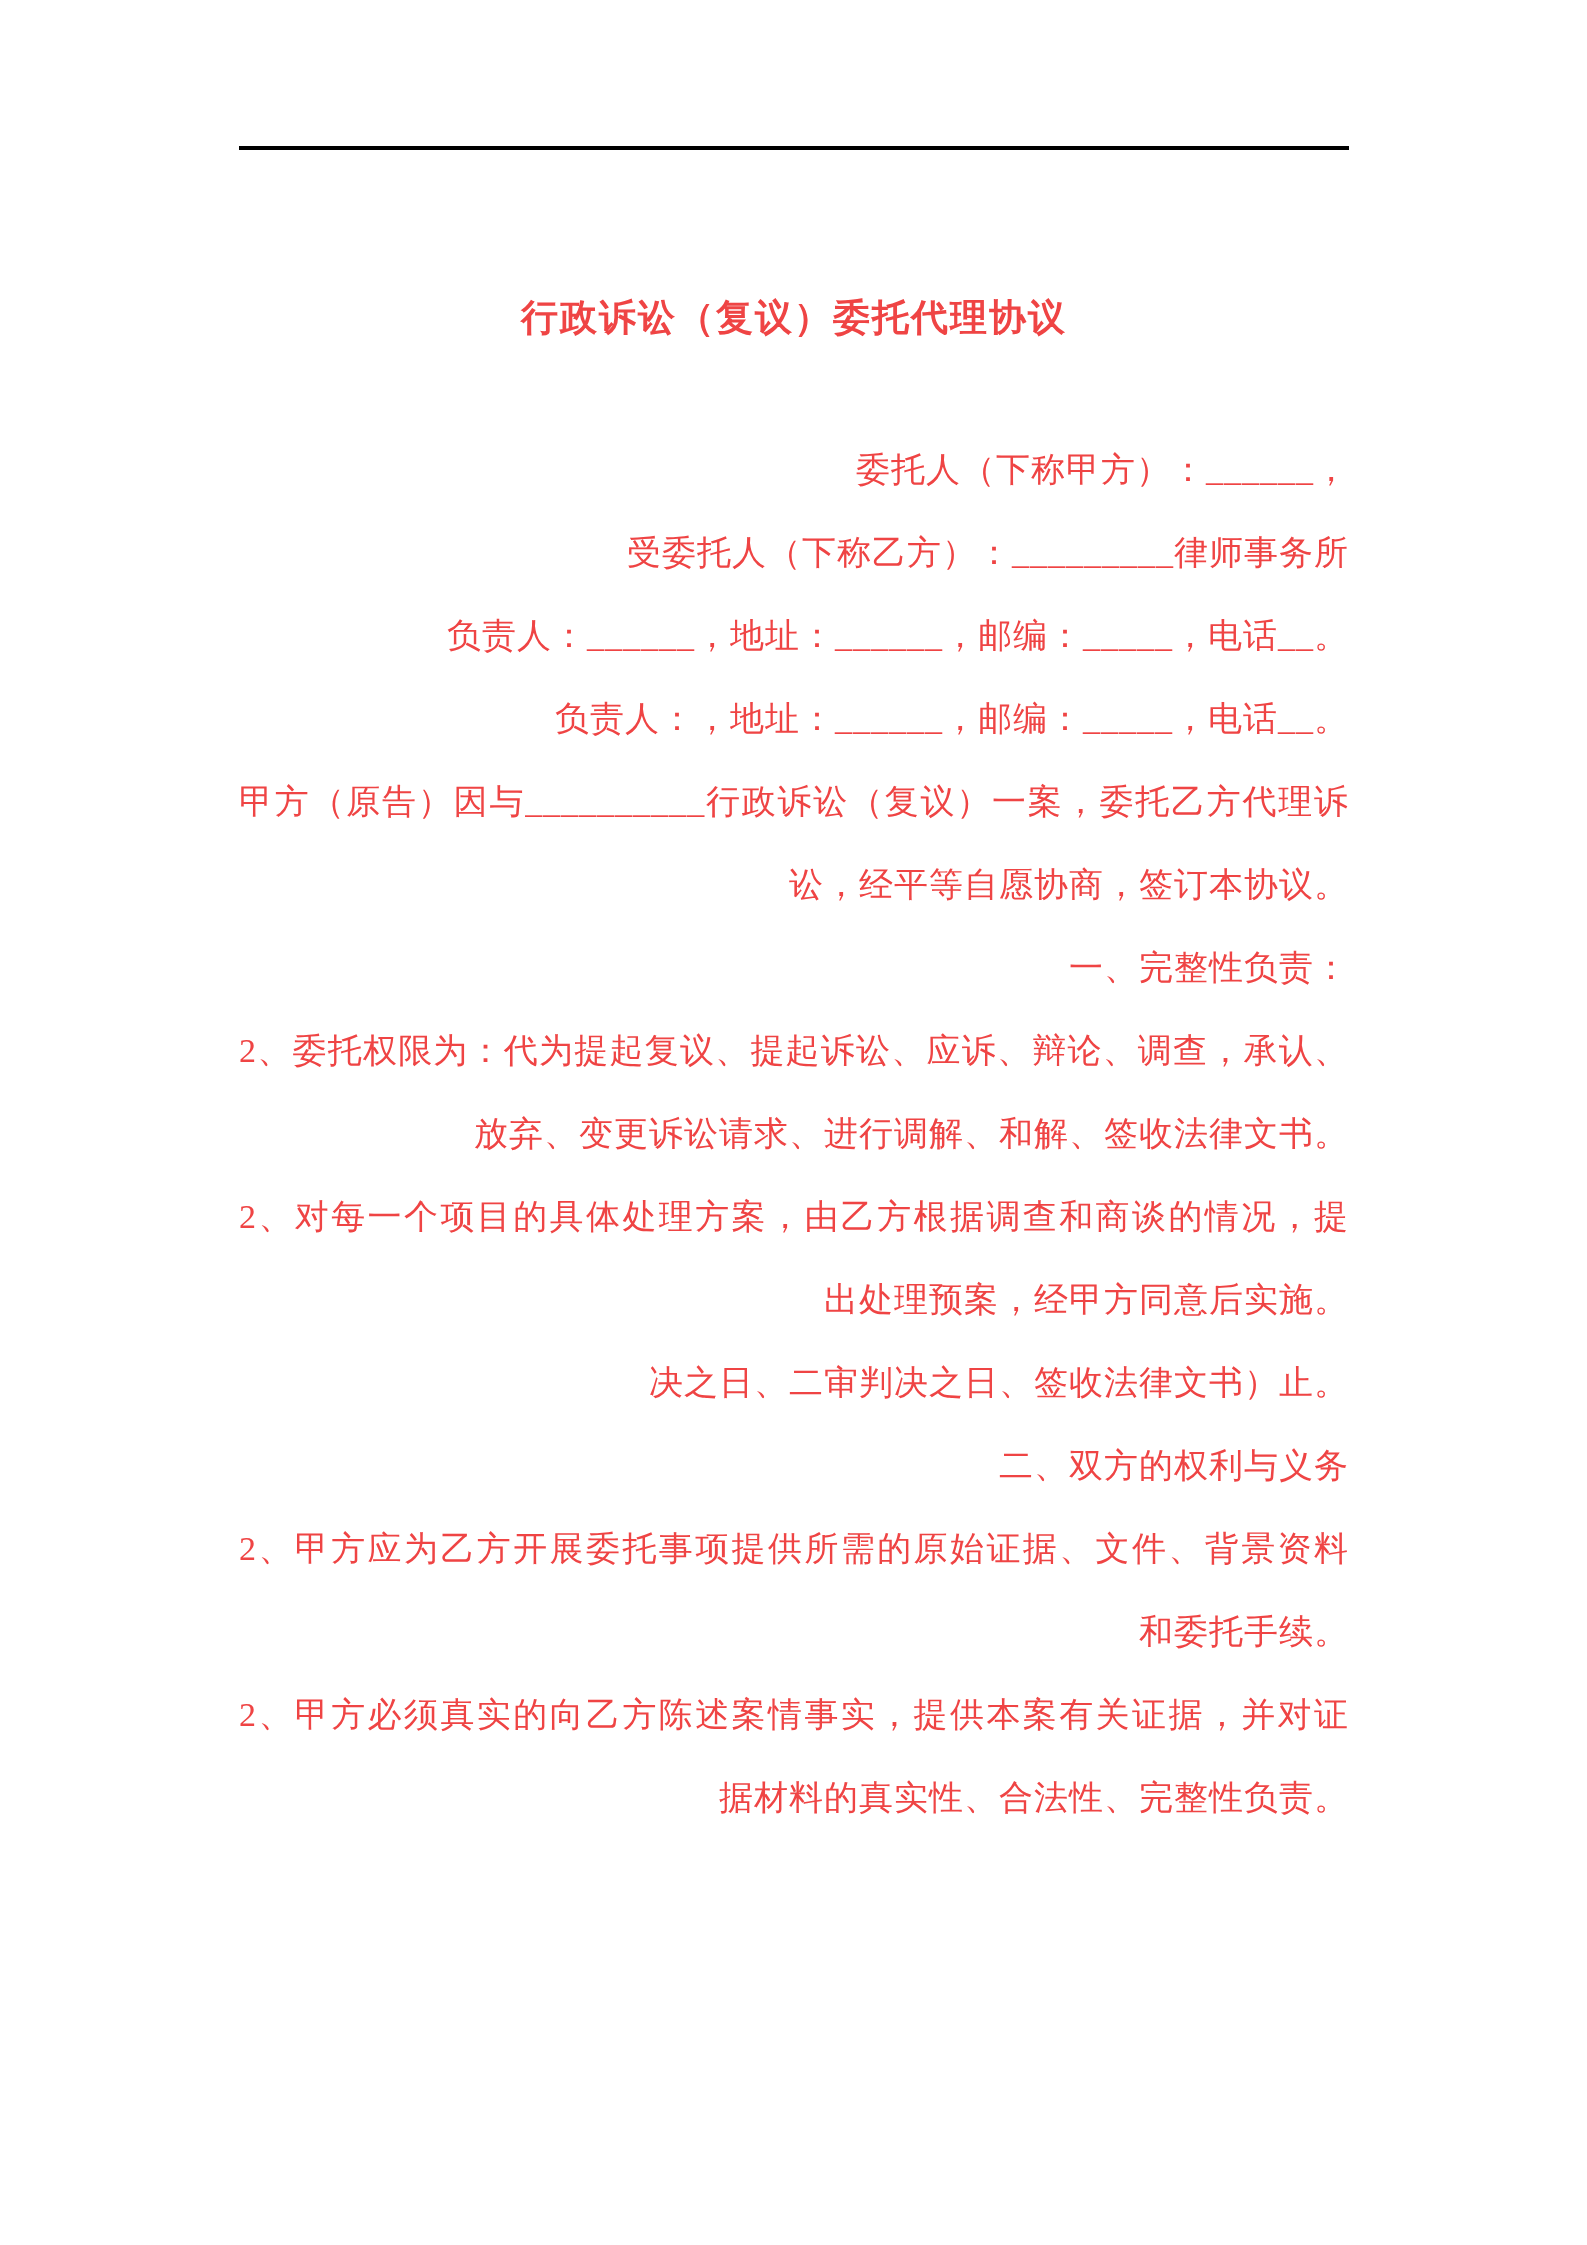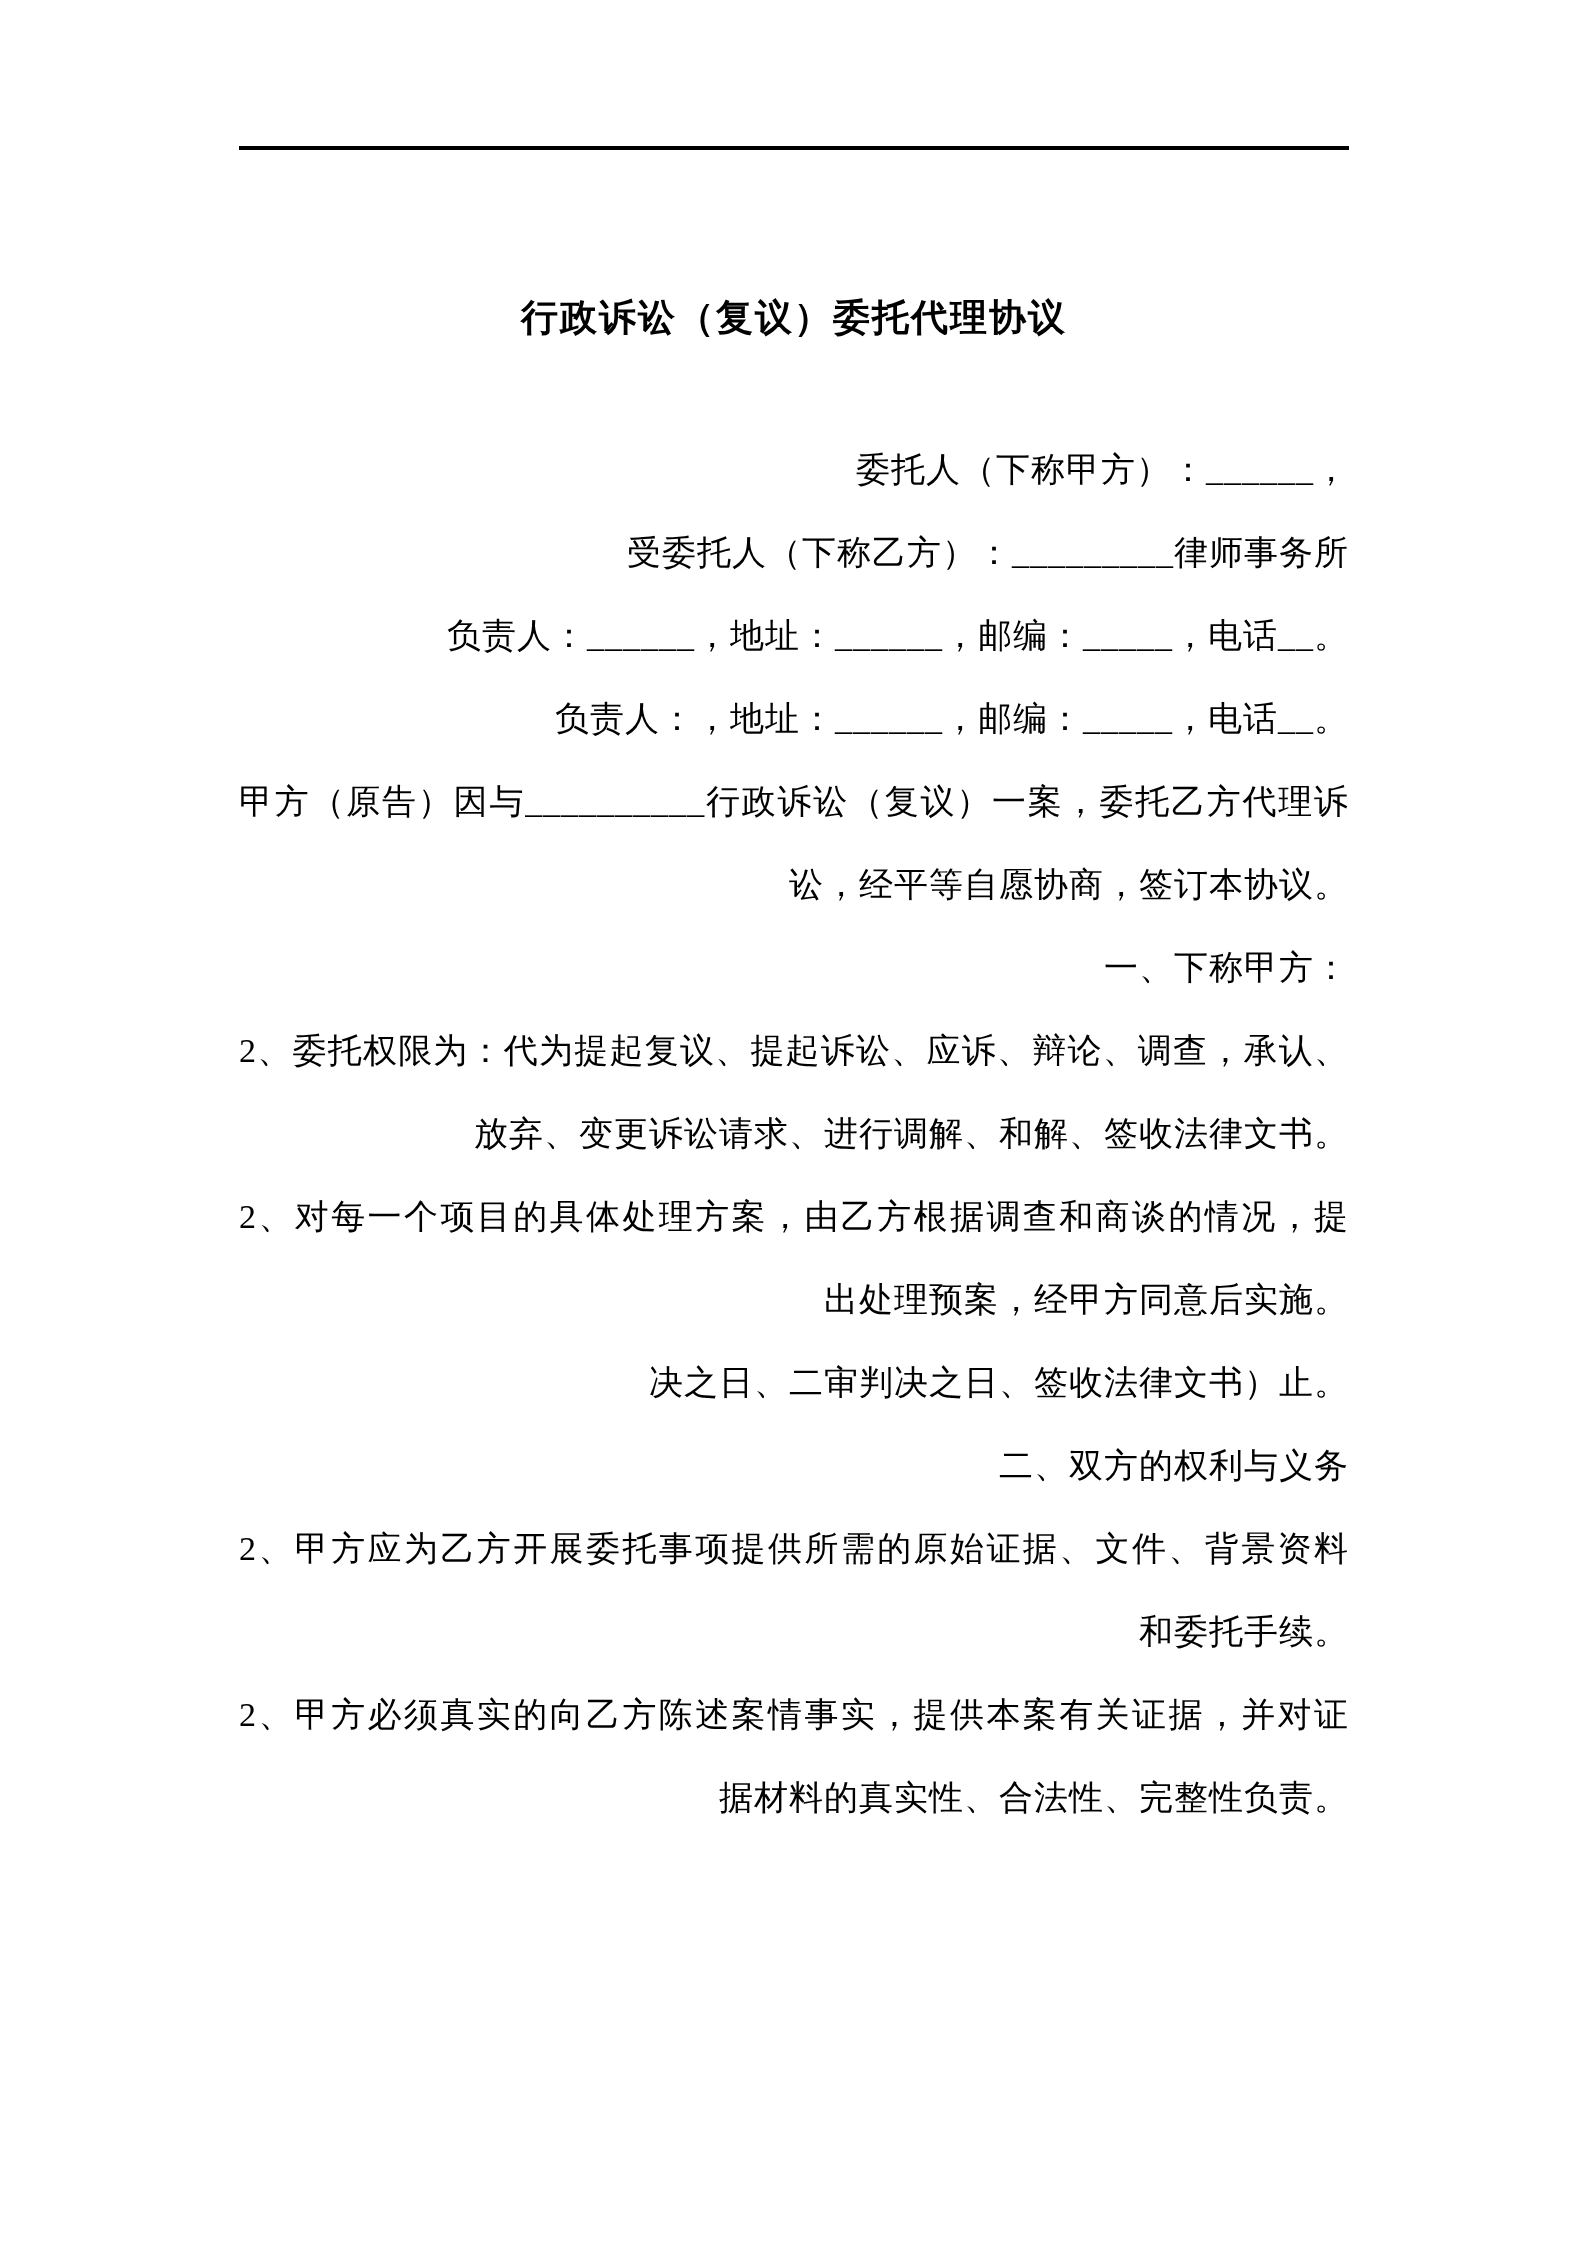--- a/index.html
+++ b/index.html
@@ -5,21 +5,21 @@
   html, body {
     margin: 0;
     padding: 0;
     background: #ffffff;
   }
   .page {
     position: relative;
     width: 1587px;
     height: 2245px;
     background: #ffffff;
-    color: #000000;
+    color: #ef4444;
     font-family: "Liberation Serif", "DejaVu Serif", serif;
     overflow: hidden;
   }
   .header-rule {
     position: absolute;
     left: 239px;
     top: 146px;
     width: 1110px;
     height: 4px;
     background: #000000;
@@ -63,21 +63,21 @@
 
   <h1 class="doc-title">行政诉讼（复议）委托代理协议</h1>
 
   <div class="doc-body">
     <div class="line">委托人（下称甲方）：______，</div>
     <div class="line">受委托人（下称乙方）：_________律师事务所</div>
     <div class="line">负责人：______，地址：______，邮编：_____，电话__。</div>
     <div class="line">负责人：，地址：______，邮编：_____，电话__。</div>
     <div class="line fill">甲方（原告）因与__________行政诉讼（复议）一案，委托乙方代理诉</div>
     <div class="line">讼，经平等自愿协商，签订本协议。</div>
-    <div class="line">一、下称甲方：</div>
+    <div class="line">一、完整性负责：</div>
     <div class="line fill">2、委托权限为：代为提起复议、提起诉讼、应诉、辩论、调查，承认、</div>
     <div class="line">放弃、变更诉讼请求、进行调解、和解、签收法律文书。</div>
     <div class="line fill">2、对每一个项目的具体处理方案，由乙方根据调查和商谈的情况，提</div>
     <div class="line">出处理预案，经甲方同意后实施。</div>
     <div class="line">决之日、二审判决之日、签收法律文书）止。</div>
     <div class="line">二、双方的权利与义务</div>
     <div class="line fill">2、甲方应为乙方开展委托事项提供所需的原始证据、文件、背景资料</div>
     <div class="line">和委托手续。</div>
     <div class="line fill">2、甲方必须真实的向乙方陈述案情事实，提供本案有关证据，并对证</div>
     <div class="line">据材料的真实性、合法性、完整性负责。</div>

